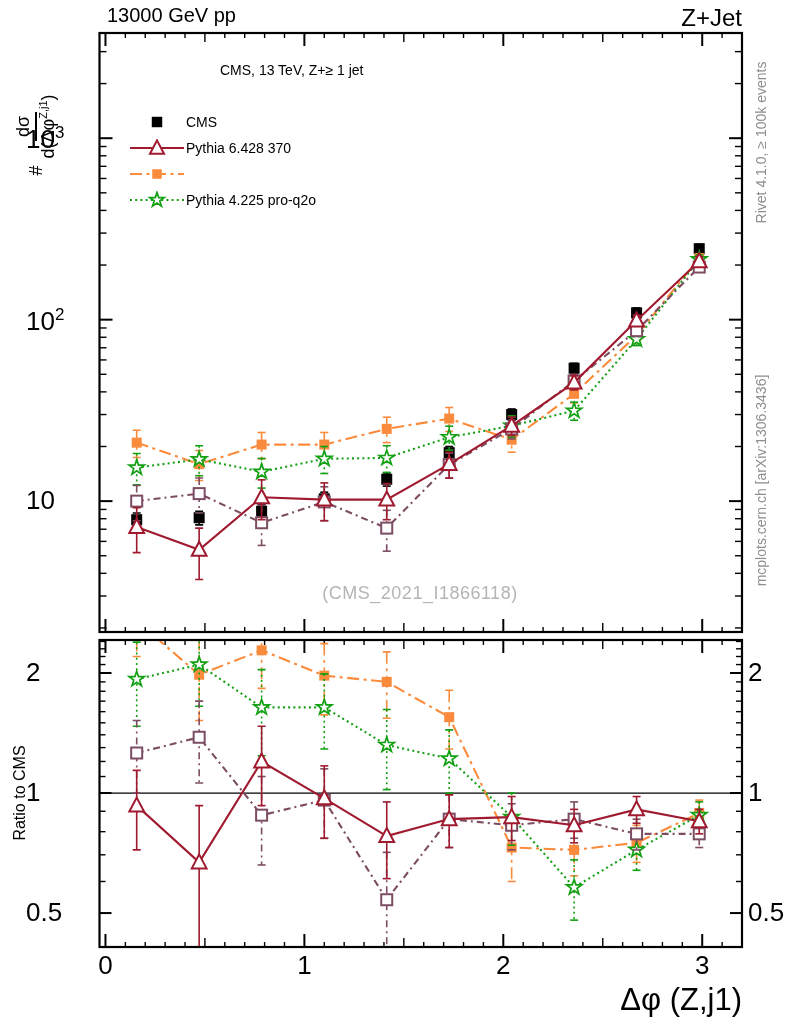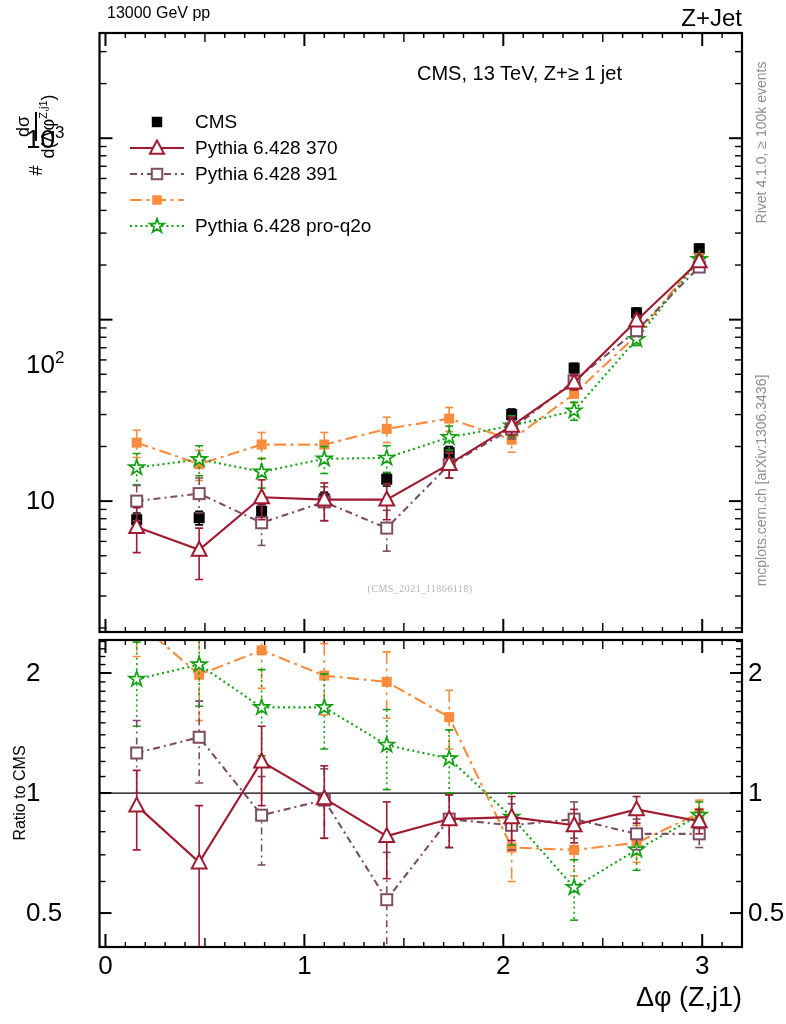--- a/index.html
+++ b/index.html
@@ -1,43 +1,43 @@
 <!DOCTYPE html>
 <html><head>
 <meta charset="utf-8">
 <style>
   html,body{margin:0;padding:0;background:#fff;}
   .page{position:relative;width:786px;height:1024px;background:#ffffff;overflow:hidden;
         font-family:"Liberation Sans","DejaVu Sans",sans-serif;color:#000;}
   .page svg{position:absolute;left:0;top:0;}
   .txt{position:absolute;white-space:nowrap;}
-  .header-left{left:107px;top:4px;font-size:16px;}
+  .header-left{left:107px;top:4px;font-size:20px;}
   .header-right{left:602px;top:4px;width:140px;text-align:right;font-size:24px;}
-  .panel-title{left:220px;top:62px;width:402px;text-align:right;font-size:20px;}
-  .watermark{left:310px;top:583px;width:220px;text-align:center;font-size:10px;color:#b5b5b5;letter-spacing:.5px;font-family:Liberation Serif, serif;}
+  .panel-title{left:220px;top:62px;width:402px;text-align:left;font-size:14px;}
+  .watermark{left:310px;top:583px;width:220px;text-align:center;font-size:18px;color:#b5b5b5;letter-spacing:.5px;}
   .note-rivet{left:648px;top:134px;width:226px;height:17px;transform:rotate(-90deg);
               font-size:14px;color:#8e8e8e;text-align:center;}
   .note-mcplots{left:611px;top:472px;width:300px;height:17px;transform:rotate(-90deg);
               font-size:14px;color:#8e8e8e;text-align:center;}
   .ratio-ylabel{left:-58px;top:782px;width:160px;height:22px;transform:rotate(-90deg);
               text-align:center;font-size:16px;}
   .ylabel-main{position:absolute;left:-64px;top:103px;width:200px;height:64px;transform:rotate(-90deg);
               display:flex;align-items:center;justify-content:center;gap:7px;font-size:18px;}
   .ylabel-main .frac{display:inline-flex;flex-direction:column;align-items:center;line-height:1.15;}
   .ylabel-main .num{border-bottom:2px solid #000;padding:0 4px 1px;}
   .ylabel-main sup{font-size:11px;}
-  .xlabel{left:500px;top:982px;width:242px;text-align:right;font-size:27px;}
+  .xlabel{left:500px;top:982px;width:242px;text-align:right;font-size:31px;}
   .ytl{position:absolute;left:26px;width:68px;text-align:left;font-size:26px;line-height:1;}
   .ytl sup{font-size:17px;}
   .rtl-right{left:748px;width:68px;text-align:left;}
   .xtl{position:absolute;width:60px;text-align:center;font-size:26px;line-height:1;top:952px;}
   .legend{position:absolute;left:128px;top:109px;}
   .lrow{display:flex;align-items:center;height:26px;}
   .lrow svg{position:static;width:58px;height:18px;flex:0 0 58px;}
-  .llabel{margin-left:9px;font-size:19px;}
+  .llabel{margin-left:0;font-size:14px;}
 </style>
 </head>
 <body>
 
 <div class="page">
   <svg id="chart-svg" width="786" height="1024">
       <defs>
         <clipPath id="cm">
           <rect x="100.5" y="34" width="640.5" height="597"></rect>
         </clipPath>
@@ -691,42 +691,35 @@
       </div>
       <div class="lrow">
         <svg viewBox="0 0 58 18">
           <line x1="2" y1="9" x2="56" y2="9" stroke="#a01a2f" stroke-width="2"></line>
           <path d="M29,1.4000000000000004L36.03,14.7L21.97,14.7Z" fill="#fff" stroke="#a01a2f" stroke-width="2"></path>
         </svg>
         <span class="llabel">Pythia 6.428 370</span>
       </div>
       <div class="lrow">
         <svg viewBox="0 0 58 18">
-          <line x1="2" y1="9" x2="56" y2="9" stroke="#7c4d62" stroke-width="2" stroke-dasharray="7 4 2 4"></line>
-          <rect x="23.775" y="3.7750000000000004" width="10.45" height="10.45" fill="#fff" stroke="#7c4d62" stroke-width="2"></rect>
-        </svg>
-        <span class="llabel">Pythia 6.428 391</span>
-      </div>
-      <div class="lrow">
-        <svg viewBox="0 0 58 18">
           <line x1="2" y1="9" x2="56" y2="9" stroke="#fb8b3c" stroke-width="2" stroke-dasharray="12 4.5 3 4.5"></line>
           <rect x="24.25" y="4.25" width="9.5" height="9.5" fill="#fb8b3c"></rect>
         </svg>
       </div>
       <div class="lrow">
         <svg viewBox="0 0 58 18">
           <line x1="2" y1="9" x2="56" y2="9" stroke="#13a013" stroke-width="2" stroke-dasharray="2 3.2"></line>
           <path d="M29.00,1.40L30.73,6.62L36.23,6.65L31.80,9.91L33.47,15.15L29.00,11.95L24.53,15.15L26.20,9.91L21.77,6.65L27.27,6.62Z" fill="#fff" stroke="#13a013" stroke-width="1.7"></path>
         </svg>
-        <span class="llabel">Pythia 6.428 pro-q2o</span>
+        <span class="llabel">Pythia 4.225 pro-q2o</span>
       </div>
     </div>
   <div id="tick-labels">
       <div class="txt ytl" style="left: 26px; top: 487.124px;">10</div>
-      <div class="txt ytl" style="left: 26px; top: 305.665px; margin-top: 43px;">10<sup>2</sup></div>
+      <div class="txt ytl" style="left: 26px; top: 305.665px;">10<sup>2</sup></div>
       <div class="txt ytl" style="left: 26px; top: 124.207px;">10<sup>3</sup></div>
       <div class="txt ytl" style="left: 26px; top: 899.058px;">0.5</div>
       <div class="txt ytl rtl-right" style="left: 748px; top: 899.058px;">0.5</div>
       <div class="txt ytl" style="left: 26px; top: 779.033px;">1</div>
       <div class="txt ytl rtl-right" style="left: 748px; top: 779.033px;">1</div>
       <div class="txt ytl" style="left: 26px; top: 659.008px;">2</div>
       <div class="txt ytl rtl-right" style="left: 748px; top: 659.008px;">2</div>
       <div class="xtl" style="left: 75.4675px; top: 952px;">0</div>
       <div class="xtl" style="left: 274.384px; top: 952px;">1</div>
       <div class="xtl" style="left: 473.3px; top: 952px;">2</div>

